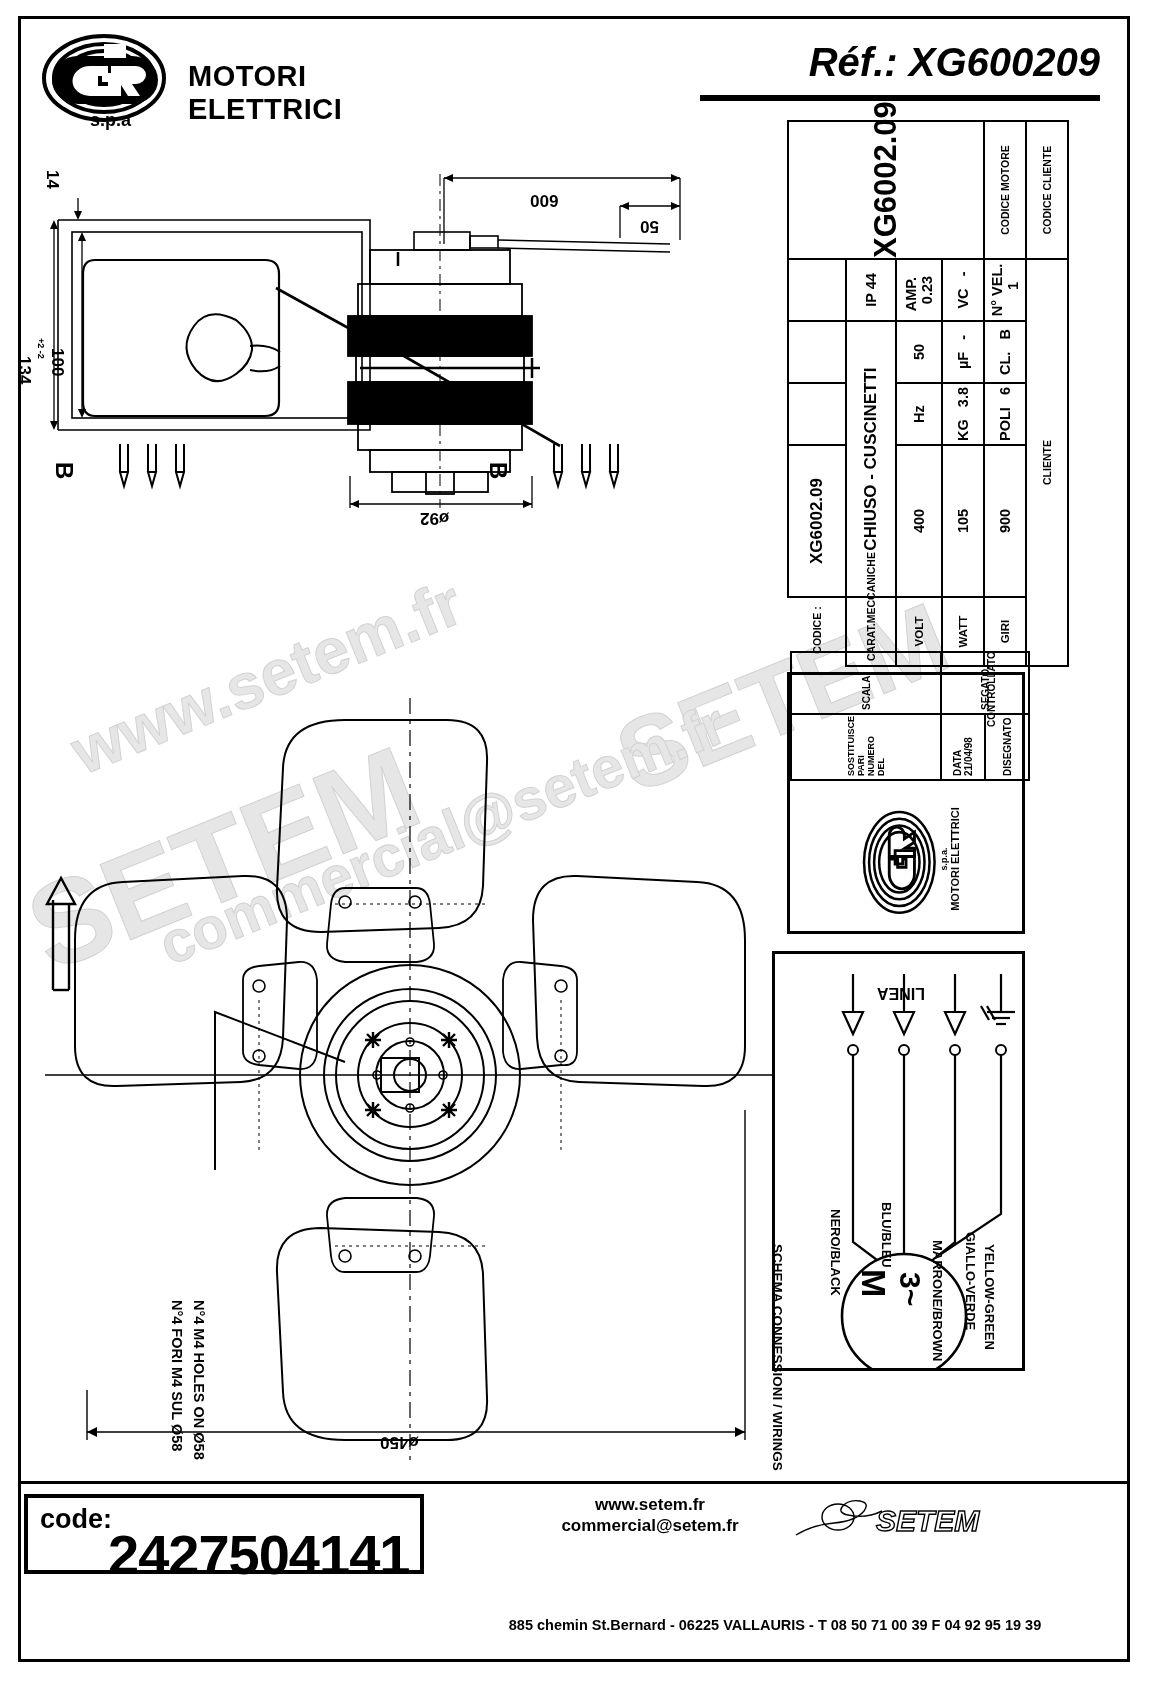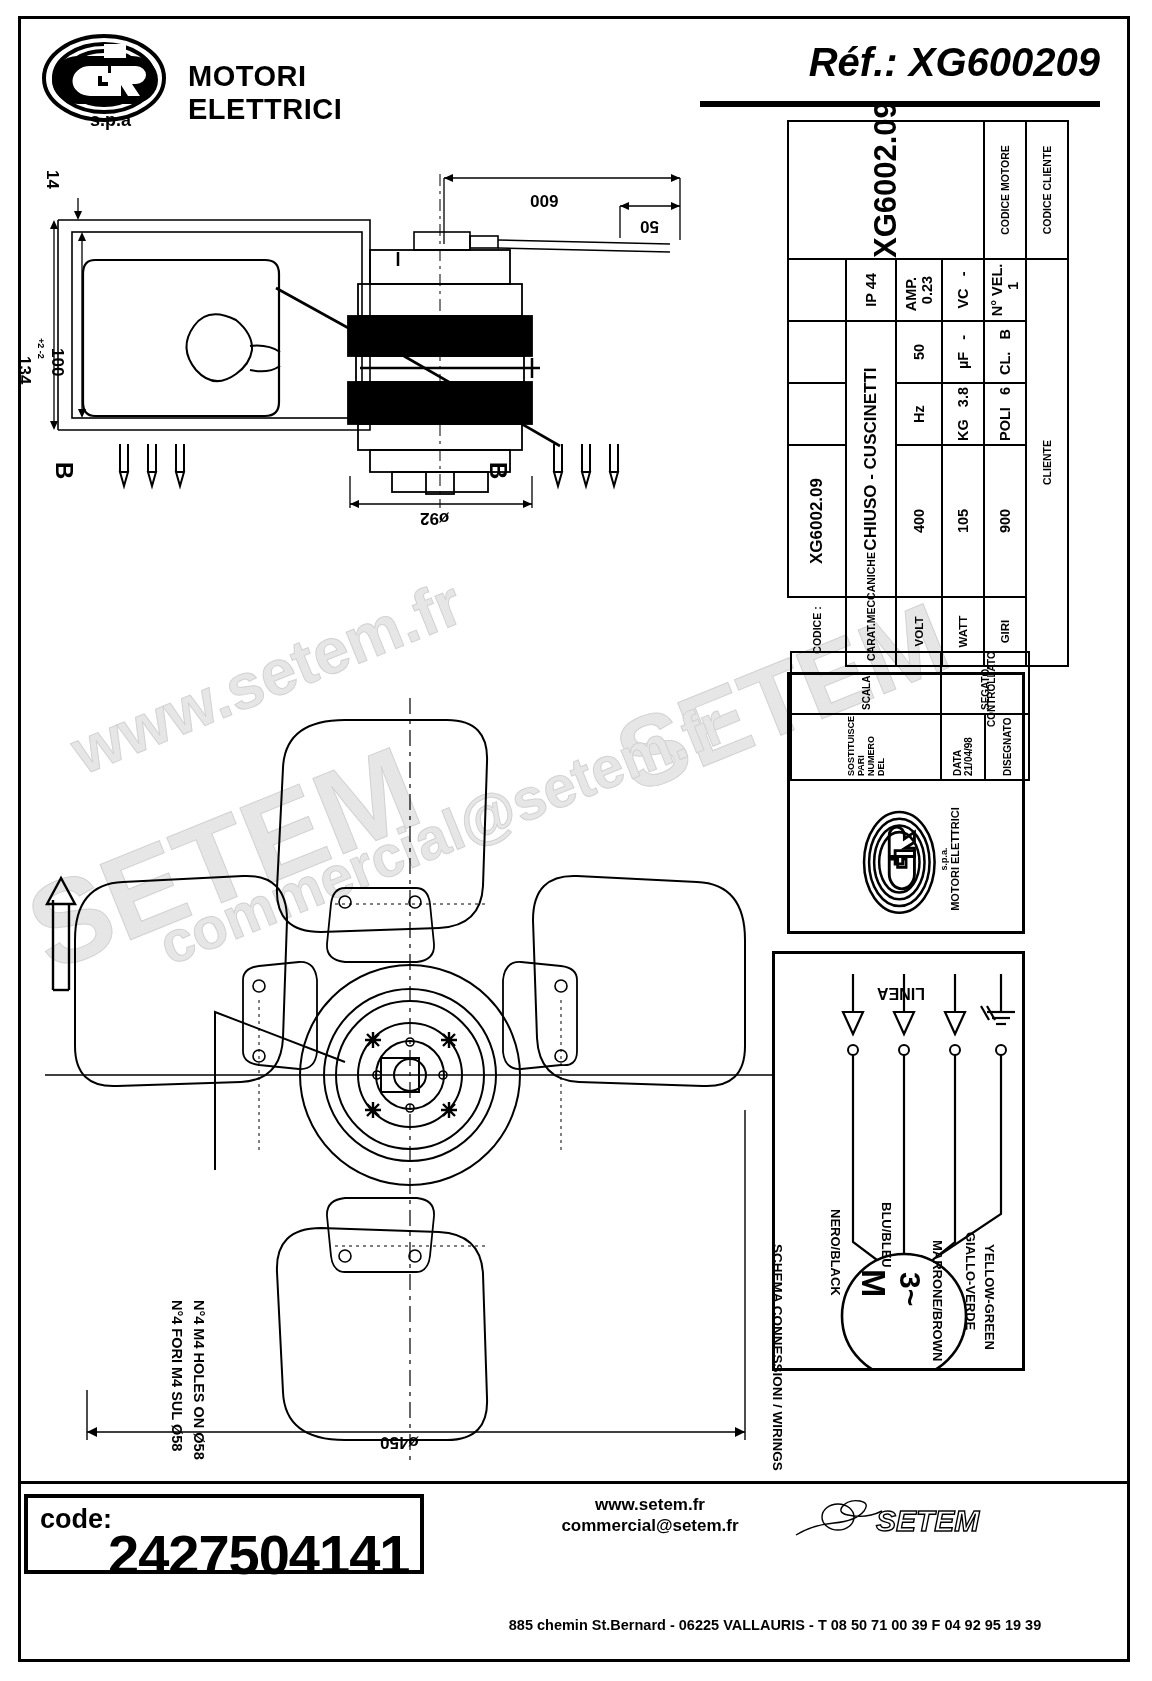--- a/index.html
+++ b/index.html
@@ -10,21 +10,21 @@
   .abs{position:absolute;}
   .b{font-weight:bold;}
   .ctr{text-align:center;}
 
   
   #logo-block{left:38px;top:30px;width:420px;height:110px;}
   #gr-logo-svg{position:absolute;left:0;top:0;}
   #logo-text{position:absolute;left:150px;top:30px;font-size:29px;font-weight:bold;letter-spacing:0.5px;
              font-family:"Liberation Sans",sans-serif;}
   #ref-title{left:700px;top:40px;width:400px;text-align:right;font-size:40px;font-style:italic;font-weight:bold;
-             border-bottom:6px solid #000;padding-bottom:16px;letter-spacing:0px;}
+             border-bottom:6px solid #000;padding-bottom:10px;letter-spacing:0px;}
 
   
   #spec-wrap{left:787px;top:137px;width:238px;height:530px;}
   #spec-rot{position:absolute;left:-146px;top:146px;width:530px;height:238px;
             transform:rotate(-90deg);transform-origin:center center;}
   table.spec{border-collapse:collapse;width:530px;height:238px;table-layout:fixed;font-size:14.5px;font-weight:bold;}
   table.spec td{border:2px solid #000;text-align:center;vertical-align:middle;padding:0;}
   .bigcode{font-size:31px;font-weight:bold;letter-spacing:0px;}
   .smalllbl{font-size:11.5px;font-weight:bold;}
   .tinylbl{font-size:10.5px;font-weight:bold;}

